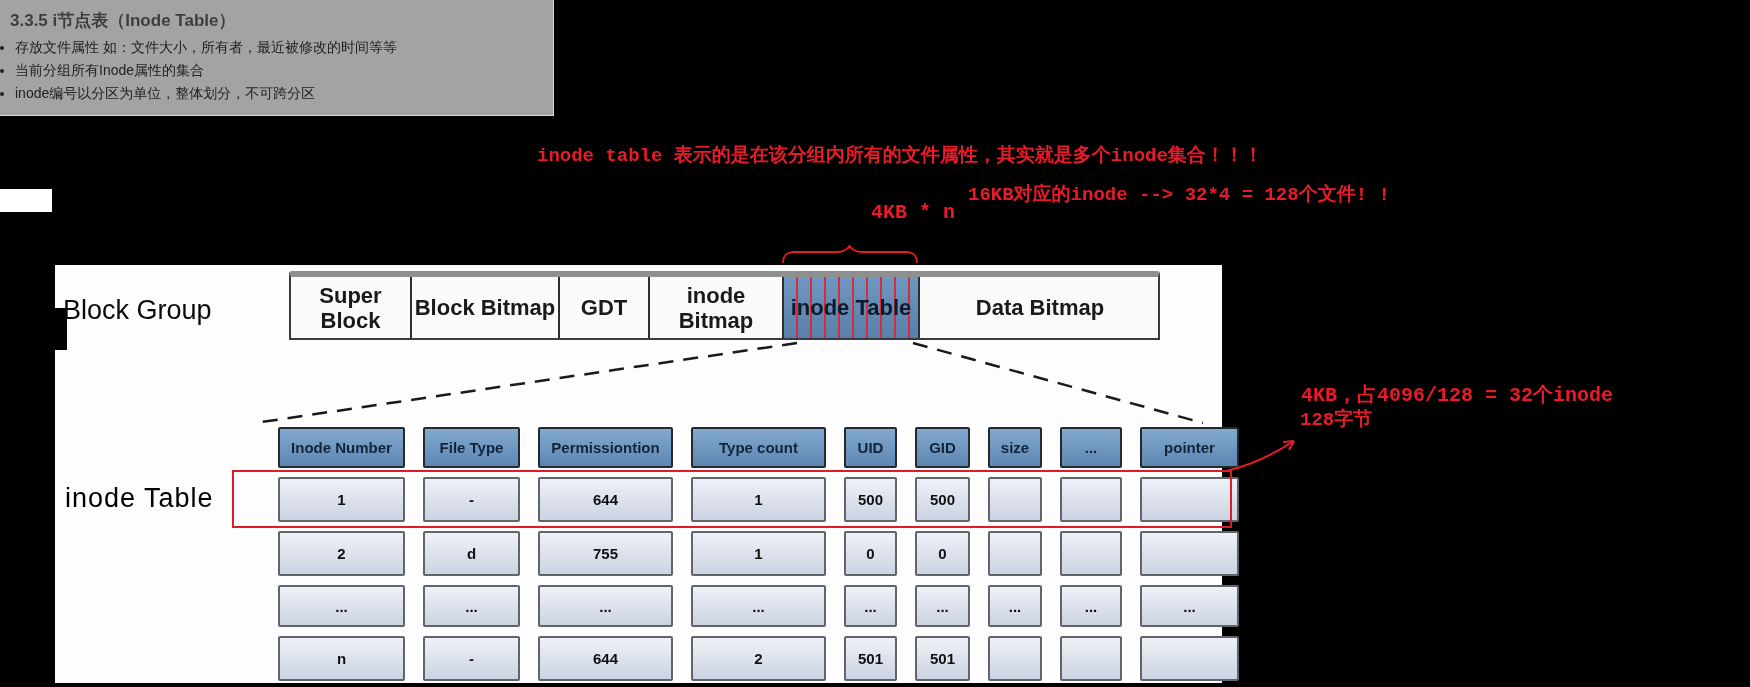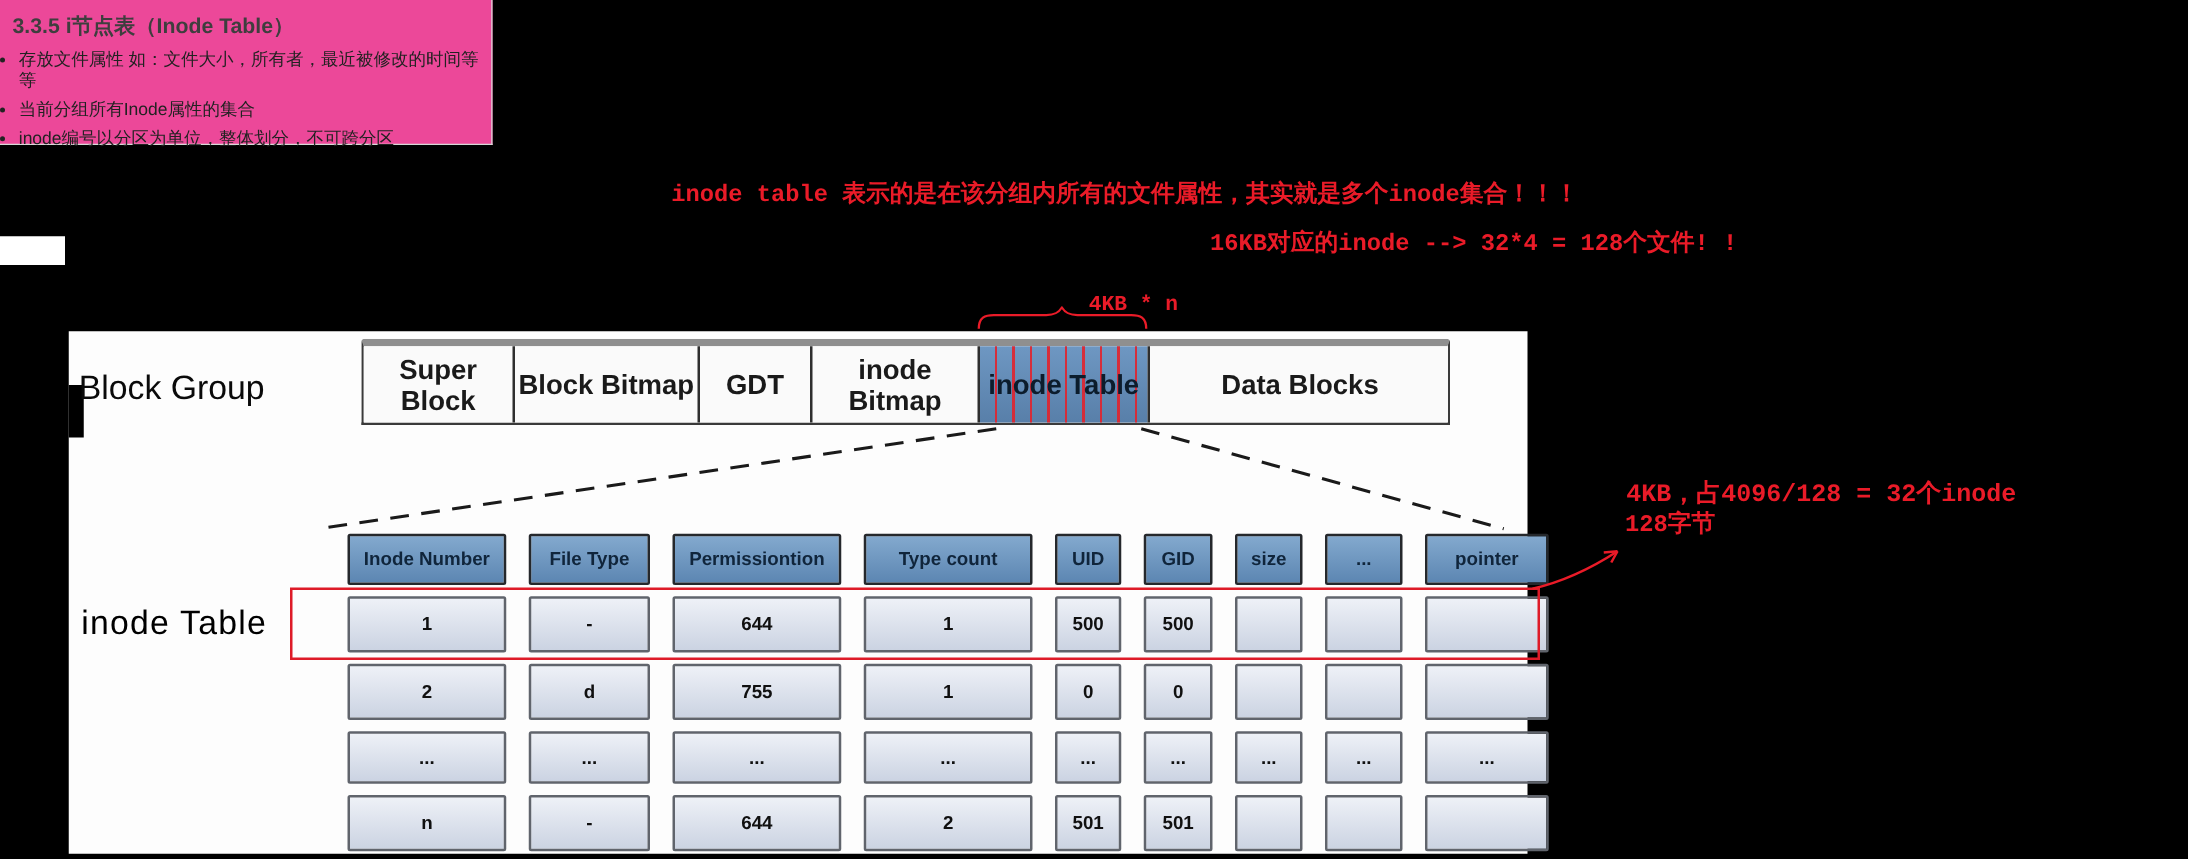--- a/index.html
+++ b/index.html
@@ -1,30 +1,30 @@
 <!DOCTYPE html>
 <html><head>
 <meta charset="utf-8">
 <style>
   html,body{margin:0;padding:0;background:#000;}
   body{position:relative;width:1750px;height:687px;overflow:hidden;
        font-family:"Liberation Sans","DejaVu Sans",sans-serif;}
   .abs{position:absolute;box-sizing:border-box;}
 
   
-  .info-box{left:0;top:0;width:394px;height:116px;background:#ec4899;border-right:1px solid #d8d8d8;border-bottom:1px solid #d8d8d8;}
+  .info-box{left:0;top:0;width:554px;height:116px;background:#a3a3a3;border-right:1px solid #d8d8d8;border-bottom:1px solid #d8d8d8;}
   .info-title{margin:9px 0 0 10px;font-size:17px;font-weight:bold;color:#3e3e3e;}
   .info-list{margin:7px 0 0 0;padding-left:15px;}
   .info-list li{font-size:14px;color:#222;margin-bottom:6px;line-height:17px;}
 
   
   .red{color:#ea1b28;font-weight:bold;white-space:nowrap;font-family:Liberation Mono, monospace;}
   .ann1{left:537px;top:142px;font-size:19px;}
   .ann2{left:968px;top:181px;font-size:19px;}
-  .brace-label{left:871px;top:235px;font-size:17px;}
+  .brace-label{left:871px;top:201px;font-size:20px;}
   .ann-right1{left:1286px;top:381px;font-size:20px;margin-left:15px;}
   .ann-right2{left:1300px;top:406px;font-size:19px;}
 
   
   .white-strip{left:0;top:189px;width:52px;height:23px;background:#fff;}
   .black-notch{left:0;top:43px;width:12px;height:42px;background:#000;}
 
   
   .panel{left:55px;top:265px;width:1167px;height:418px;background:#fdfdfd;}
 
@@ -85,21 +85,21 @@
   <div class="abs black-notch"></div>
 
   <div class="abs block-group-label">Block Group</div>
 
   <div class="abs bar">
     <div class="seg" style="width:119px">Super Block</div>
     <div class="seg" style="width:146px">Block Bitmap</div>
     <div class="seg" style="width:88px">GDT</div>
     <div class="seg" style="width:132px">inode Bitmap</div>
     <div class="seg seg-hl" style="width:134px">inode Table</div>
-    <div class="seg" style="width:240px">Data Blocks</div>
+    <div class="seg" style="width:240px">Data Bitmap</div>
   </div>
 
   <svg class="abs dash-svg" viewBox="0 0 1167 418">
     <line x1="742" y1="78" x2="200" y2="158" stroke="#1a1a1a" stroke-width="2.5" stroke-dasharray="15 10"></line>
     <line x1="858" y1="78" x2="1148" y2="158" stroke="#1a1a1a" stroke-width="2.5" stroke-dasharray="15 10"></line>
   </svg>
 
   <div class="abs inode-table-label">inode Table</div>
 
   <div class="abs tbl">

